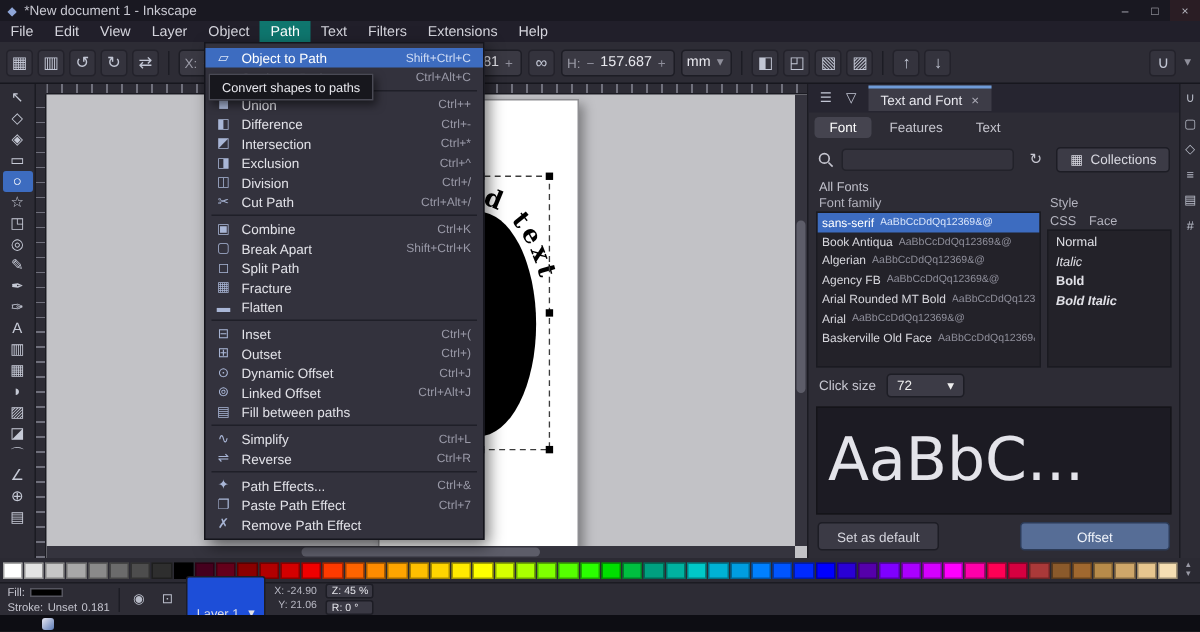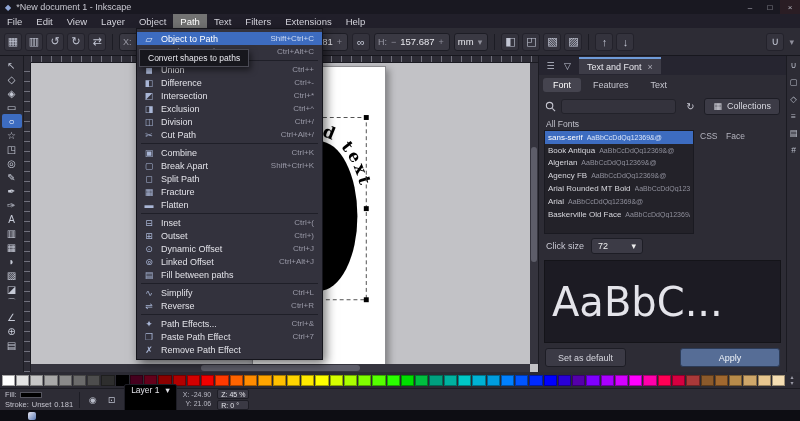--- a/index.html
+++ b/index.html
@@ -10,21 +10,21 @@
   
   #titlebar{position:absolute;left:0;top:0;right:0;height:14px;background:#191821;display:flex;align-items:center;gap:5px;padding-left:5px;font-size:9px;color:#c9c9d2}
   #titlebar .app-icon{font-size:8px;color:#8fa6d8}
   .win-btns{margin-left:auto;display:flex;height:100%}
   .win-btn{width:20px;display:flex;align-items:center;justify-content:center;font-size:8px;color:#b7b7c0}
   .win-btn.close{background:#2a1d24}
 
   
   #menubar{position:absolute;left:0;top:14px;right:0;height:14px;background:#211f2a;display:flex;font-size:9.5px;color:#d4d4dc}
   .mb-item{padding:0 7px;display:flex;align-items:center;white-space:nowrap}
-  .mb-item.open{background:#737373;color:#fff}
+  .mb-item.open{background:#0f766e;color:#fff}
 
   
   #toolbar{position:absolute;left:0;top:28px;right:0;height:28px;background:#2d2c35;border-bottom:1px solid #17171e;display:flex;align-items:center;gap:3px;padding:0 4px;font-size:9px}
   .tb-ic{width:18px;height:18px;display:flex;align-items:center;justify-content:center;border-radius:3px;font-size:11px;color:#c2c6d4;background:#34333d;border:1px solid #23222b}
   .tb-sep{width:1px;height:16px;background:#1c1c24;margin:0 3px}
   #toolbar-fields{display:flex;align-items:center;gap:4px}
   .tb-field{display:flex;align-items:center;background:#3a3943;border:1px solid #1d1d25;border-radius:3px;height:18px;padding:0 3px;gap:2px}
   .tb-field .lbl{color:#9a9aa6}
   .tb-field .val{color:#e8e8ee;font-size:9.5px;min-width:32px;text-align:right}
   .tb-field.units .val{min-width:16px;text-align:left}
@@ -98,21 +98,21 @@
   .swatch{flex:1;height:11px;margin:0 .5px;border:1px solid rgba(0,0,0,.35)}
   .pal-scroll{width:13px;height:14px;display:flex;flex-direction:column;align-items:center;justify-content:center;color:#9a9aa6;font-size:6px;line-height:6px}
 
   
   #statusbar{position:absolute;left:0;right:0;bottom:11px;height:22px;background:#2d2c35;border-top:1px solid #1b1b22;display:flex;align-items:center;gap:6px;padding:4px 5px;font-size:8.5px;color:#c4c4ce}
   .fs-block{display:flex;flex-direction:column;justify-content:center;gap:2px;font-size:7.5px;line-height:1}
   .fs-row{display:flex;align-items:center;gap:3px}
   .fill-chip{width:22px;height:6px;background:#000;border:1px solid #55555f}
   .sb-sep{width:1px;height:16px;background:#1c1c24}
   .sb-ic{width:13px;display:flex;align-items:center;justify-content:center;color:#b9bdc9;font-size:9px}
-  .layer-dd{display:flex;align-items:flex-start;gap:6px;background:#000000;border:1px solid #1d1d25;border-radius:2px;height:31px;padding:0 6px;color:#e0e0e6;font-size:8.5px}
+  .layer-dd{display:flex;align-items:flex-end;gap:6px;background:#1d4ed8;border:1px solid #1d1d25;border-radius:2px;height:31px;padding:0 6px;color:#e0e0e6;font-size:8.5px}
   .msg{flex:1;overflow:hidden;white-space:nowrap;text-overflow:ellipsis;color:#d2d2da}
   .msg b{color:#efeff5}
   .coord-block{display:flex;flex-direction:column;font-size:7px;line-height:1.2;color:#b9b9c4;text-align:right}
   .zr-block{display:flex;flex-direction:column;gap:1px}
   .zr-field{display:flex;align-items:center;gap:2px;background:#3a3944;border:1px solid #1d1d25;border-radius:2px;height:10px;padding:0 3px;font-size:7px;color:#e4e4ea}
 
   
   #taskbar{position:absolute;left:0;right:0;bottom:0;height:11px;background:#0d0d13;display:flex;align-items:center;padding-left:28px}
   .task-icon{width:8px;height:8px;border-radius:2px;background:linear-gradient(135deg,#e8e8f2,#5a79b5)}
 
@@ -309,20 +309,24 @@
         <line x1="8" y1="8" x2="11" y2="11" stroke="#c6c6d0" stroke-width="1.2"></line>
       </svg>
       <div class="srch-input"></div>
       <div class="mini-btn">↻</div>
       <div class="collections-btn">
         <span>▦</span>
         <span>Collections</span>
       </div>
     </div>
     <div class="all-fonts">All Fonts</div>
+    <div class="col-heads">
+      <span class="fh">Font family</span>
+      <span class="sh">Style</span>
+    </div>
     <div class="lists">
       <div class="font-list">
           <div class="font-row sel">
             <span class="fname">sans-serif</span>
             <span class="prev">AaBbCcDdQq12369&amp;@</span>
           </div>
           <div class="font-row">
             <span class="fname">Book Antiqua</span>
             <span class="prev">AaBbCcDdQq12369&amp;@</span>
           </div>
@@ -345,35 +349,41 @@
           <div class="font-row">
             <span class="fname">Baskerville Old Face</span>
             <span class="prev">AaBbCcDdQq12369&amp;@</span>
           </div>
         </div>
       <div class="style-panel">
         <div class="style-heads">
           <span class="csh">CSS</span>
           <span>Face</span>
         </div>
+        <div class="style-list">
+            <div class="style-row normal">Normal</div>
+            <div class="style-row italic">Italic</div>
+            <div class="style-row bold">Bold</div>
+            <div class="style-row bold-italic">Bold Italic</div>
+          </div>
       </div>
     </div>
     <div class="fsize-row">
       <span>Click size</span>
       <div class="fsize-dd">
         <span>72</span>
         <span>▾</span>
       </div>
     </div>
     <div class="preview">
       <span class="preview-text">AaBbC...</span>
     </div>
     <div class="dock-btns">
       <div class="dbtn default">Set as default</div>
-      <div class="dbtn apply">Apply</div>
+      <div class="dbtn apply">Offset</div>
     </div>
   </div>
 
   <div id="palette">
       <div class="swatch" style="background: rgb(255, 255, 255);"></div>
       <div class="swatch" style="background: rgb(227, 227, 227);"></div>
       <div class="swatch" style="background: rgb(198, 198, 198);"></div>
       <div class="swatch" style="background: rgb(168, 168, 168);"></div>
       <div class="swatch" style="background: rgb(138, 138, 138);"></div>
       <div class="swatch" style="background: rgb(107, 107, 107);"></div>

